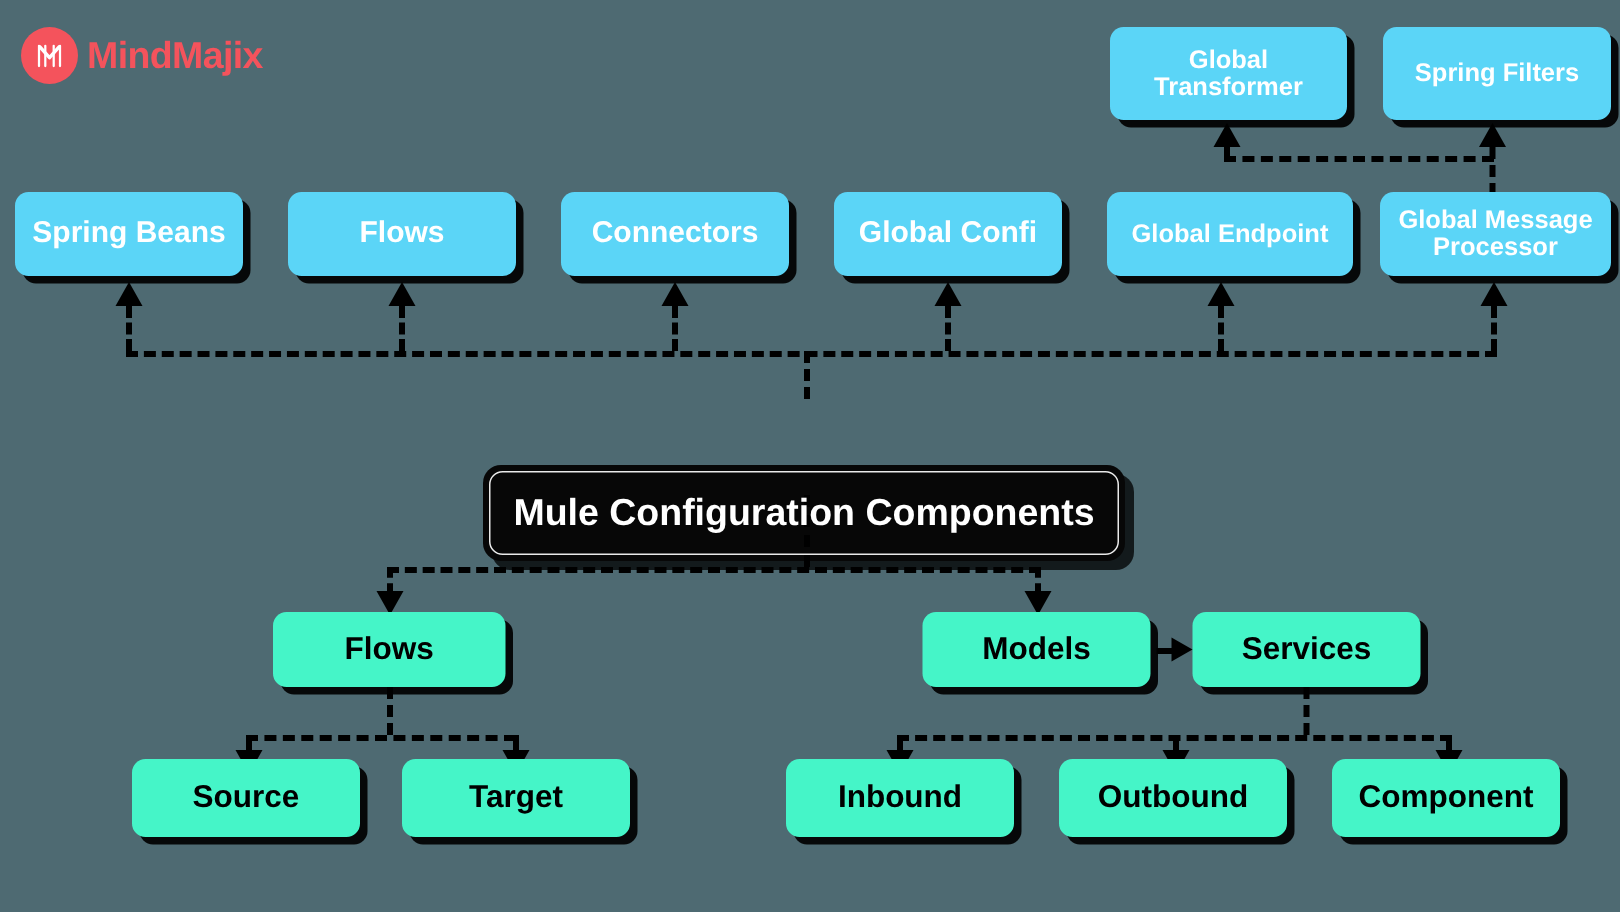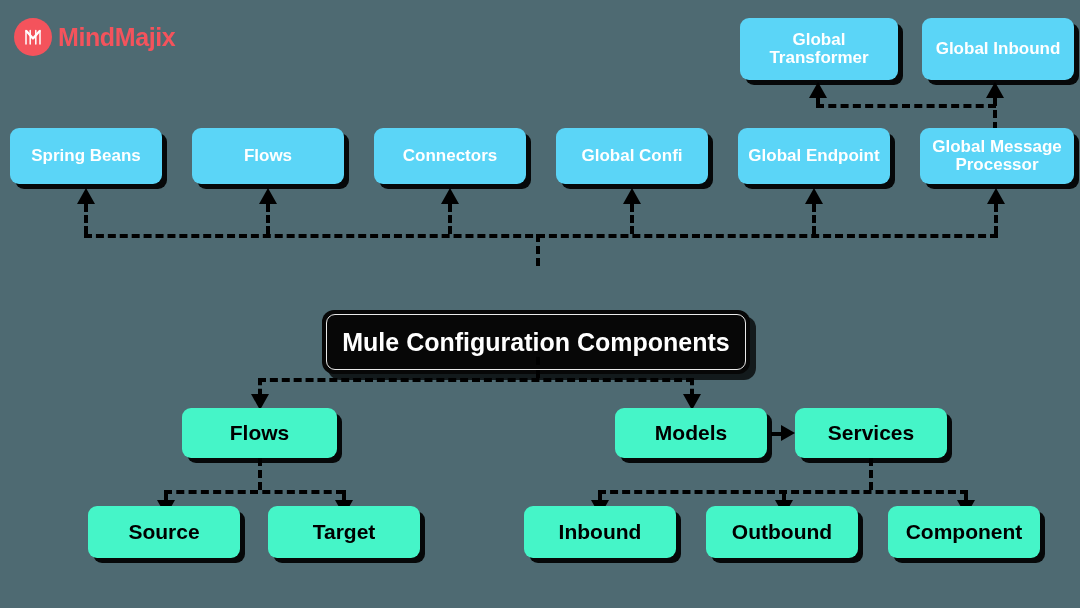--- a/index.html
+++ b/index.html
@@ -34,21 +34,21 @@
     box-sizing:border-box;
     border-radius:9px;
     display:flex;align-items:center;justify-content:center;
     text-align:center;
     font-weight:bold;
     line-height:1.08;
     box-shadow:5px 5px 0 rgba(0,0,0,0.92);
     padding:2px 6px;
     white-space:pre-line;
   }
-  .node.blue{background:#5bd5f7;color:#ffffff;font-size:17px;}
+  .node.blue{background:#5bd5f7;color:#ffffff;font-size:20px;}
   .node.green{background:#45f5c8;color:#000000;font-size:21px;}
   .node.small{font-size:17px;}
 
   .node.dark{
     background:#070707;color:#ffffff;
     font-size:25px;
     border-radius:12px;
     box-shadow:6px 6px 0 rgba(0,0,0,0.75);
   }
   .node.dark .inner{
@@ -100,33 +100,33 @@
         <path d="M5 19 V5.5 M9.2 19 V5.5 M14.8 19 V5.5 M19 19 V5.5" stroke="#ffffff" stroke-width="1.5" fill="none" stroke-linecap="round"></path>
         <path d="M5.6 6.2 L12 13.4 L18.4 6.2" stroke="#ffffff" stroke-width="2.3" fill="none" stroke-linecap="round" stroke-linejoin="round"></path>
       </svg>
     </span>
     <span class="wordmark">MindMajix</span>
   </div>
 
   <div class="node blue small" style="left:740px;top:18px;width:158px;height:62px;">Global
 Transformer</div>
 
-  <div class="node blue small" style="left:922px;top:18px;width:152px;height:62px;">Global Inbound</div>
+  <div class="node blue small" style="left:922px;top:18px;width:152px;height:62px;">Spring Filters</div>
 
   <div class="arrow up" style="left:809px;top:82px;"></div>
   <div class="arrow up" style="left:986px;top:82px;"></div>
   <div class="vline" style="left:816px;top:98px;height:10px;"></div>
   <div class="hline" style="left:816px;top:104px;width:180px;"></div>
   <div class="vline" style="left:993px;top:98px;height:32px;"></div>
 
   <div class="node blue" style="left:10px;top:128px;width:152px;height:56px;">Spring Beans</div>
   <div class="node blue" style="left:192px;top:128px;width:152px;height:56px;">Flows</div>
   <div class="node blue" style="left:374px;top:128px;width:152px;height:56px;">Connectors</div>
   <div class="node blue" style="left:556px;top:128px;width:152px;height:56px;">Global Confi</div>
-  <div class="node blue small" style="left:738px;top:128px;width:152px;height:56px;">Global Endpoint</div>
+  <div class="node blue small" style="left:738px;top:128px;width:164px;height:56px;">Global Endpoint</div>
   <div class="node blue small" style="left:920px;top:128px;width:154px;height:56px;">Global Message
 Processor</div>
 
   <div class="arrow up" style="left:77px;top:188px;"></div>
   <div class="arrow up" style="left:259px;top:188px;"></div>
   <div class="arrow up" style="left:441px;top:188px;"></div>
   <div class="arrow up" style="left:623px;top:188px;"></div>
   <div class="arrow up" style="left:805px;top:188px;"></div>
   <div class="arrow up" style="left:987px;top:188px;"></div>
 

